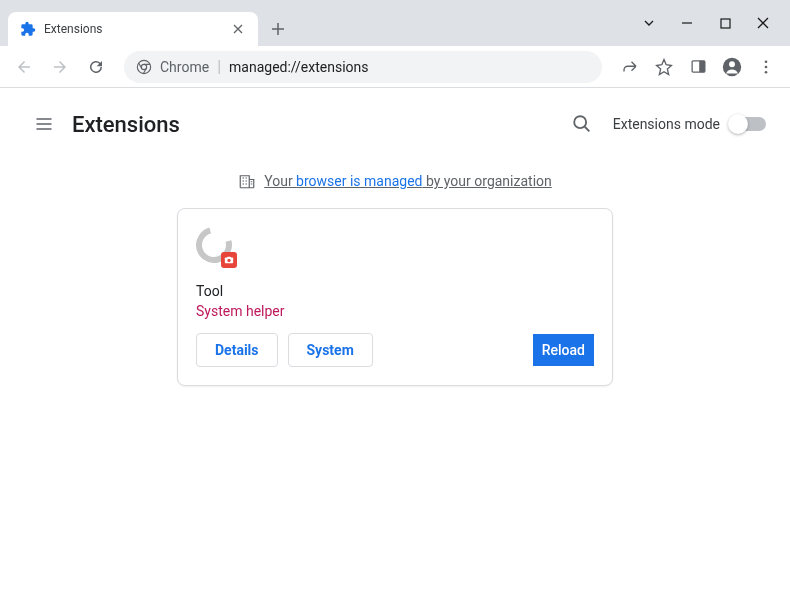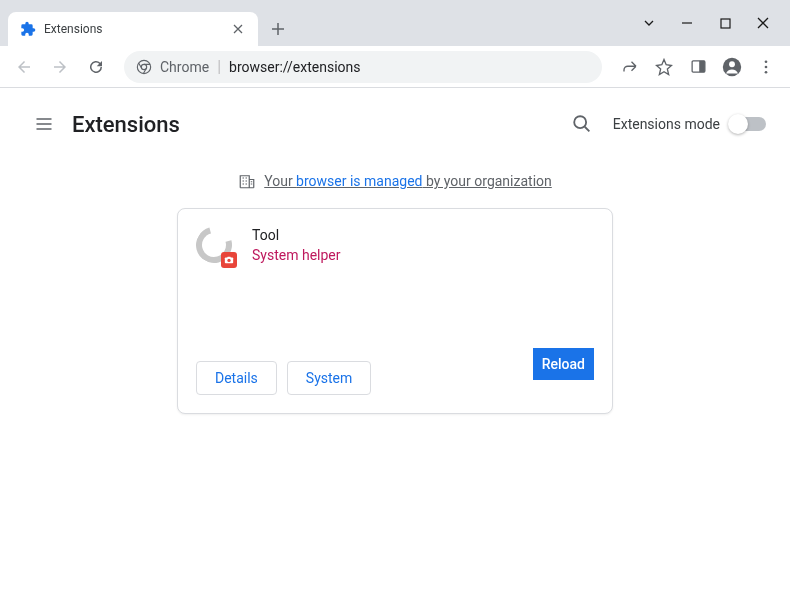--- a/index.html
+++ b/index.html
@@ -38,30 +38,30 @@
   .devmode { display: flex; align-items: center; gap: 10px; }
   .devmode-label { font-size: 14px; color: #3c4043; }
   .toggle { width: 36px; height: 14px; background: #bdc1c6; border-radius: 7px; position: relative; cursor: pointer; }
   .toggle-knob { width: 20px; height: 20px; background: #fff; border-radius: 50%; position: absolute; left: -2px; top: -3px; box-shadow: 0 1px 3px rgba(0,0,0,0.3); }
   
   .managed-banner { display: flex; align-items: center; justify-content: center; gap: 8px; padding: 12px 0 18px; font-size: 14px; color: #5f6368; text-decoration: underline; }
   .managed-link { color: #1a73e8; }
   .managed-icon { color: #5f6368; display:flex; }
   
   .ext-card { margin: 0 auto; width: 436px; background: #fff; border: 1px solid #dadce0; border-radius: 8px; padding: 18px; box-shadow: 0 1px 2px rgba(60,64,67,0.08); }
-  .ext-top { display: flex; gap: 18px; min-height: 96px; }
+  .ext-top { display: flex; gap: 18px; min-height: 96px; flex-direction: column; }
   .ext-icon { width: 38px; height: 38px; position: relative; }
   .ext-ring { width: 36px; height: 36px; border: 6px solid #c7c7c7; border-top-color: transparent; border-radius: 50%; transform: rotate(30deg); }
   .ext-badge { width: 16px; height: 16px; background: #e8453a; border-radius: 3px; position: absolute; bottom: -3px; right: -3px; display: flex; align-items: center; justify-content: center; }
   .ext-badge svg { width: 10px; height: 10px; }
   .ext-info { display: flex; flex-direction: column; gap: 4px; }
   .ext-name { font-size: 14px; color: #202124; }
   .ext-desc { font-size: 14px; color: #be185d; }
   .ext-actions { display: flex; gap: 10px; margin-top: 10px; align-items: center; }
-  .btn-outline { border: 1px solid #dadce0; background: #fff; color: #1a73e8; font-size: 14px; font-weight: 400; padding: 8px 18px; border-radius: 4px; cursor: pointer; margin-top: 28px; }
+  .btn-outline { border: 1px solid #dadce0; background: #fff; color: #1a73e8; font-size: 14px; font-weight: 700; padding: 8px 18px; border-radius: 4px; cursor: pointer; }
   .btn-primary { background: #1a73e8; color: #fff; border: none; font-size: 14px; font-weight: 500; padding: 8px 9px; border-radius: 0; cursor: pointer; margin-left: auto; }
 </style>
 </head>
 <body>
 
 <div class="titlebar">
   <div class="tab-strip">
     <div class="tab">
       <span class="tab-icon">
         <svg width="16" height="16" viewBox="0 0 24 24">
@@ -124,21 +124,21 @@
   <div class="omnibox">
     <span class="omnibox-icon">
       <svg width="16" height="16" viewBox="0 0 24 24">
           <circle cx="12" cy="12" r="10" fill="none" stroke="#5f6368" stroke-width="1.7"></circle>
           <circle cx="12" cy="12" r="4" fill="none" stroke="#5f6368" stroke-width="1.7"></circle>
           <path stroke="#5f6368" stroke-width="1.7" d="M12 8h9.2M8.5 14L3.9 6M15.5 14l-4.6 8"></path>
         </svg>
     </span>
     <span class="omnibox-prefix">Chrome</span>
     <span class="omnibox-sep">|</span>
-    <span class="omnibox-url">browser://extensions</span>
+    <span class="omnibox-url">managed://extensions</span>
   </div>
   <div class="toolbar-right">
     <div class="tb-icon">
       <svg width="18" height="18" viewBox="0 0 24 24">
           <path fill="none" stroke="currentColor" stroke-width="1.8" d="M14 5l6 6M20 11L14 17M20 11H9a5 5 0 0 0-5 5v2"></path>
         </svg>
     </div>
     <div class="tb-icon">
       <svg width="18" height="18" viewBox="0 0 24 24">
           <path fill="none" stroke="currentColor" stroke-width="1.8" d="M12 2l2.9 6.9L22 10l-5.5 4.8L18.2 22 12 18.3 5.8 22l1.7-7.2L2 10l7.1-1.1z"></path>

